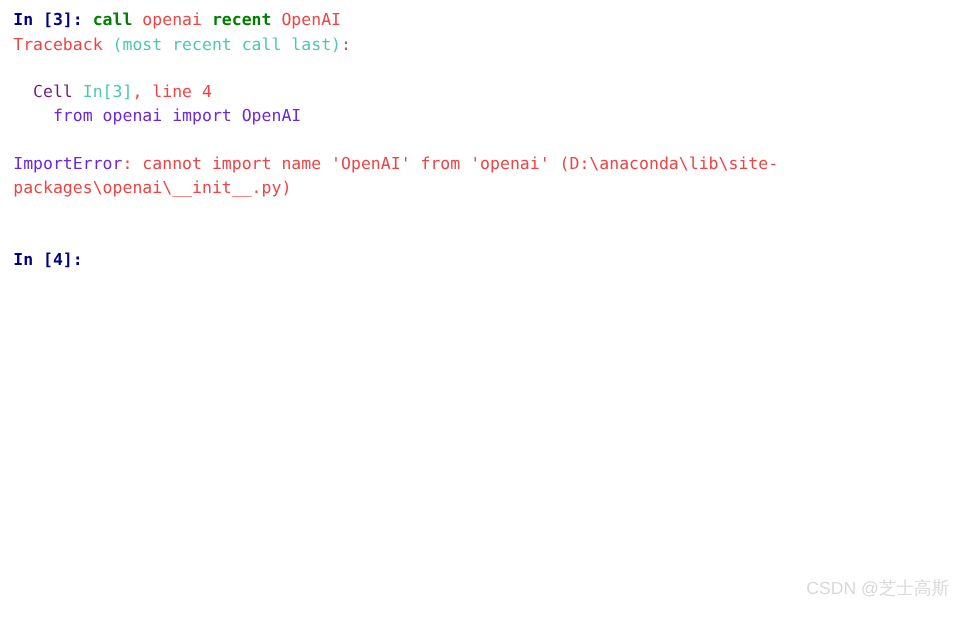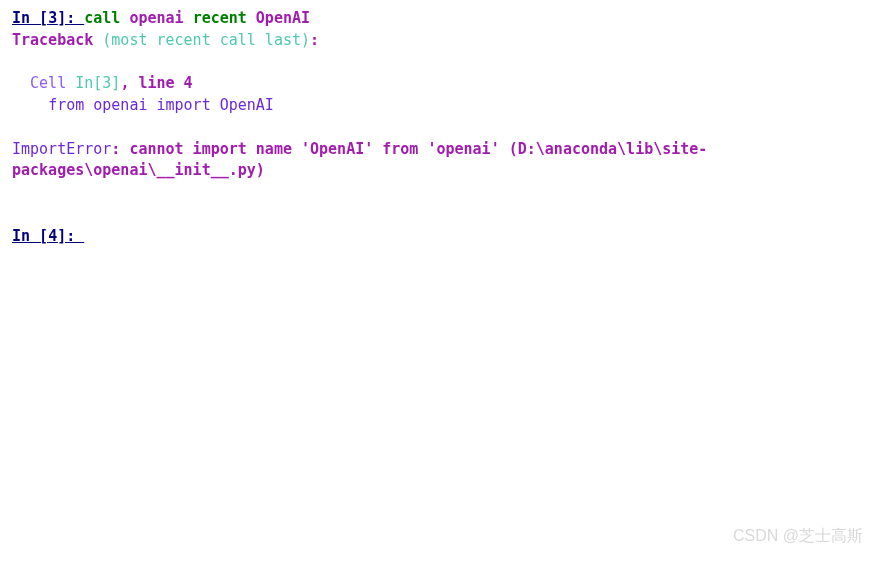--- a/index.html
+++ b/index.html
@@ -12,26 +12,26 @@
       color: #000000;
       width: 877px;
       height: 561px;
       box-sizing: border-box;
       position: relative;
     }
     .line {
       white-space: pre-wrap;
       word-break: break-word;
     }
-    .c-navy { color: #000080; font-weight: bold; text-decoration: underline; }
+    .c-navy { color: #000080; font-weight: bold; }
     .c-green { color: #008000; font-weight: bold; }
     .c-teal { color: #4ec9b0; }
-    .c-cellblue { color: #8b5cf6; }
+    .c-cellblue { color: #701a75; }
     .c-darkred { color: #6d28d9; }
-    .c-black { color: #a21caf; font-weight: bold; }
+    .c-black { color: #ef4444; }
     .watermark {
       position: absolute;
       right: 14px;
       bottom: 14px;
       color: #d9d9d9;
       font-family: Arial, sans-serif;
       font-size: 16px;
       pointer-events: none;
       margin-left: 33px;
     }

